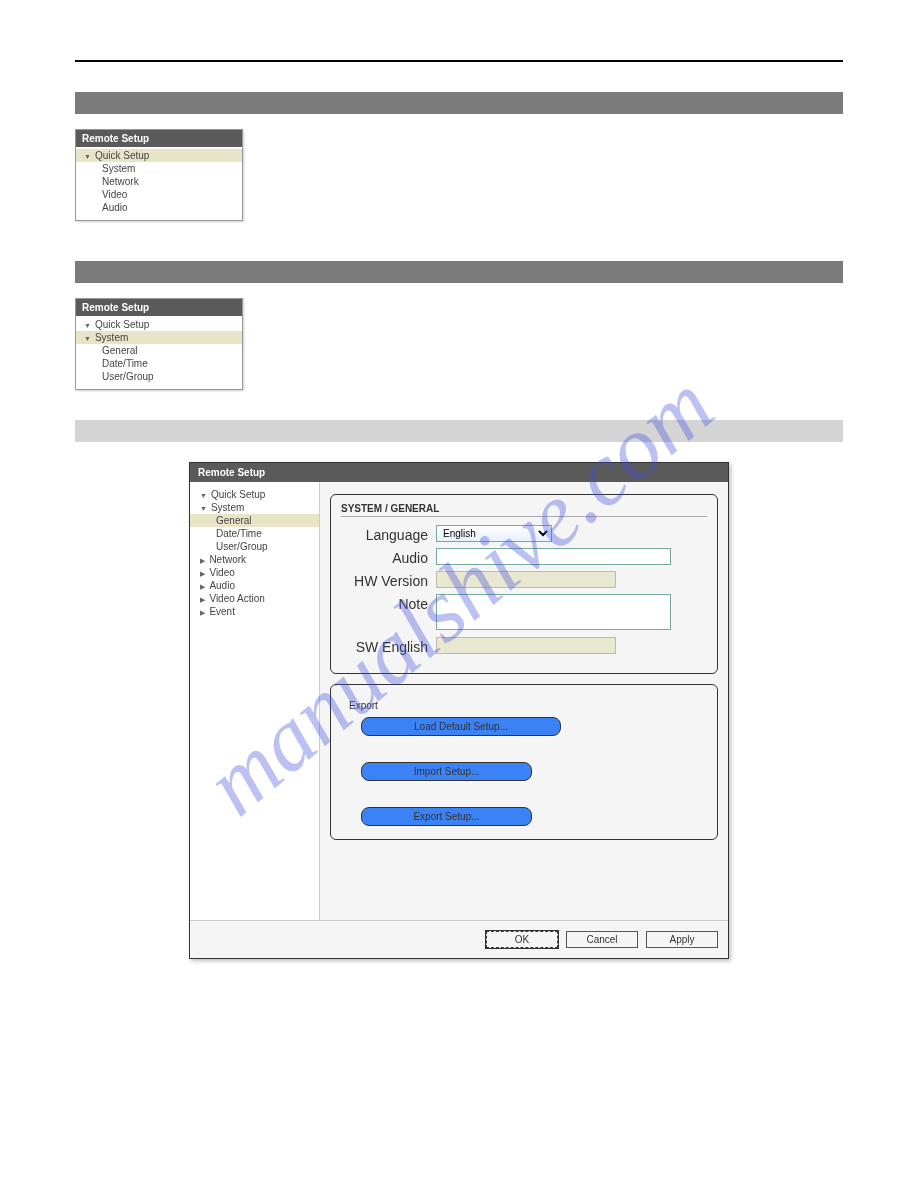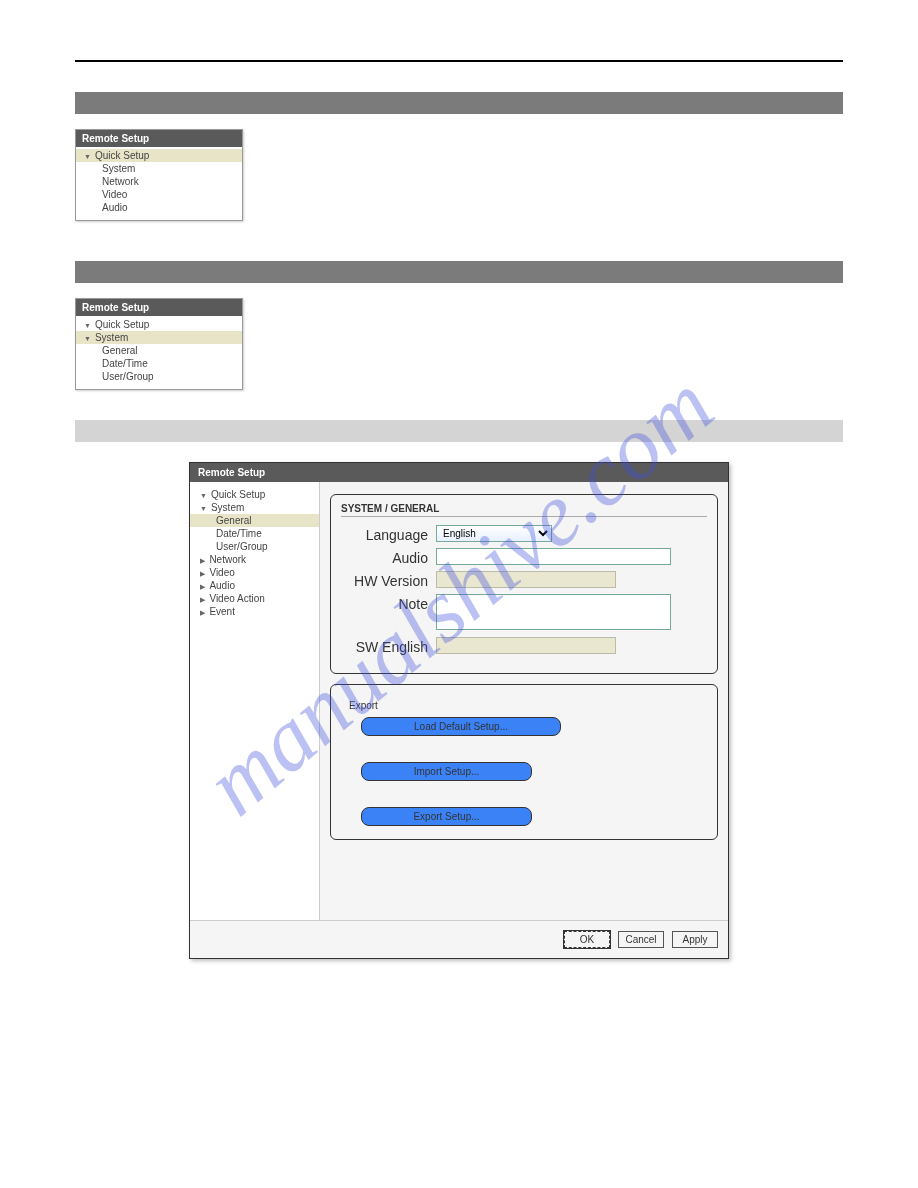--- a/index.html
+++ b/index.html
@@ -44,21 +44,21 @@
   input.txt { width: 235px; }
   input.ro { width: 180px; background: #eae7d0; border: 1px solid #bba; }
   textarea.note { width: 235px; height: 36px; border: 1px solid #7a9; background: #fff; font-size: 10px; resize: none; }
   .chk-wrap { display: flex; align-items: center; gap: 4px; font-size: 10px; }
   .chk { width: 12px; height: 12px; border: 1px solid #5a8; display: inline-flex; align-items: center; justify-content: center; background: #fff; color: #2a6; font-size: 9px; }
   .setup-btns { display: flex; flex-wrap: wrap; gap: 6px; justify-content: flex-start; padding-left: 20px; }
   .btn { border: 1px solid #333; background: #3b82f6; font-size: 10px; padding: 3px 0; text-align: center; cursor: pointer; border-radius: 8px; }
   .btn-wide { width: 200px; }
   .btn-half { width: 171px; margin-top: 20px; }
   .lp-footer { display: flex; justify-content: flex-end; gap: 8px; padding: 10px; border-top: 1px solid #ccc; }
-  .fbtn { width: 46px; border: 1px solid #555; background: #f5f5f5; font-size: 10px; padding: 2px 0; text-align: center; cursor: pointer; }
+  .fbtn { width: 72px; border: 1px solid #555; background: #f5f5f5; font-size: 10px; padding: 2px 0; text-align: center; cursor: pointer; }
   .fbtn.ok { border: 1px dashed #333; outline: 1px solid #333; }
 
   
   .watermark { position: absolute; left: 50%; top: 50%; transform: translate(-50%,-50%) rotate(-40deg); font-size: 90px; color: rgba(60,80,220,0.35); font-style: italic; font-family: Georgia, serif; pointer-events: none; white-space: nowrap; z-index: 50; }
 </style>
 </head>
 <body>
 
 <div class="page">
   <div class="hr-top"></div>

